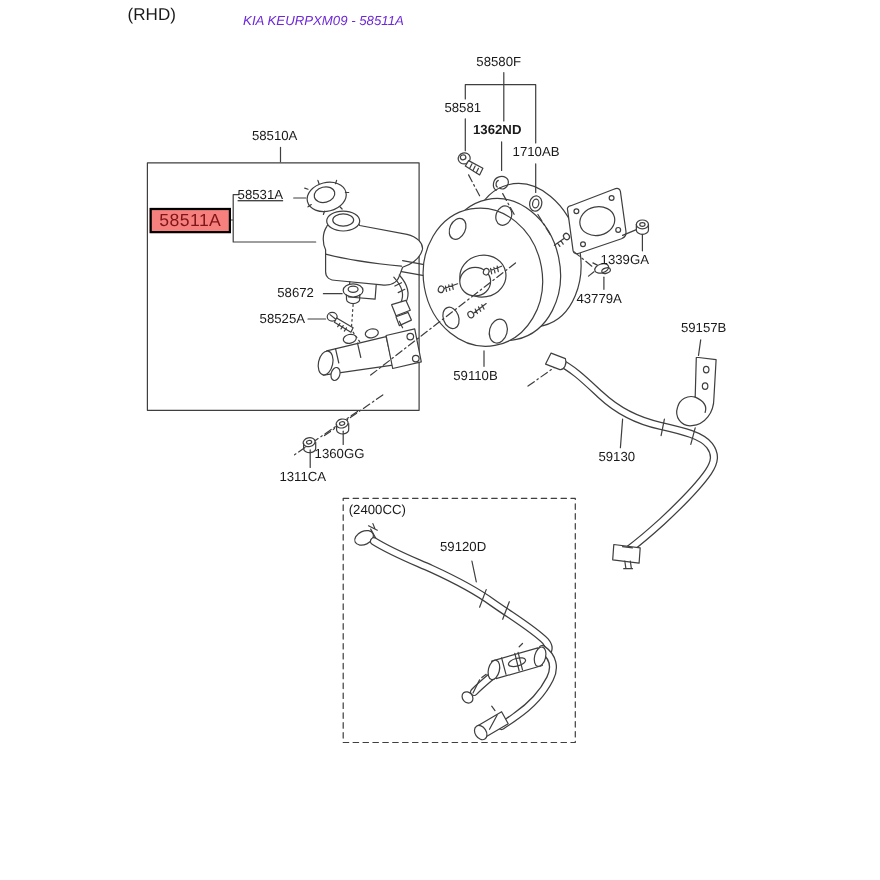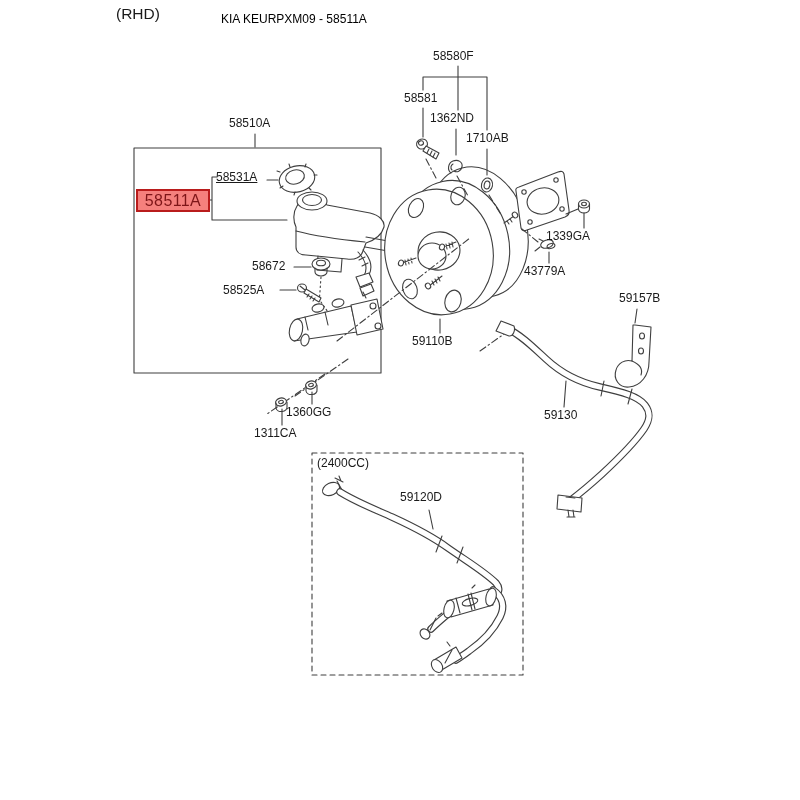--- a/index.html
+++ b/index.html
@@ -9,31 +9,31 @@
   .ln{fill:none;stroke:#3f3f3f;stroke-width:1.1;stroke-linecap:round;stroke-linejoin:round;}
   .wf{fill:#ffffff;stroke:#3f3f3f;stroke-width:1.1;stroke-linejoin:round;}
   .dd{stroke-dasharray:7 3 1.5 3;}
   .dt{stroke-dasharray:1.5 3;}
   .db{stroke-dasharray:5 4;}
   .tubeO{fill:none;stroke:#3f3f3f;stroke-width:7.5;stroke-linecap:round;}
   .tubeI{fill:none;stroke:#ffffff;stroke-width:5.2;stroke-linecap:round;}
   .lbl{position:absolute;font-size:12px;line-height:1.05;color:#1a1a1a;white-space:nowrap;}
   .hdr{position:absolute;color:#1a1a1a;white-space:nowrap;}
   #hdrRhd{left:116px;top:5px;font-size:15.5px;}
-  #hdrTitle{left:221px;top:12px;font-size:12px;color:#000000;}
+  #hdrTitle{left:221px;top:12px;font-size:12px;color:#6d28d9;font-style:italic;}
   #L58580F{left:433px;top:50px;}
   #L58581{left:404px;top:92px;}
-  #L1362ND{left:430px;top:112px;}
+  #L1362ND{left:430px;top:112px;font-weight:bold;}
   #L1710AB{left:466px;top:132px;}
   #L58510A{left:229px;top:117px;}
   #L58531A{left:216px;top:171px;text-decoration:underline;}
   #L58511A{left:136px;top:189px;width:70px;height:19px;line-height:19px;text-align:center;
-           background:#f5807d;border:2px solid #b91c1c;color:#7e1518;font-size:16px;letter-spacing:.4px;}
+           background:#f5807d;border:2px solid #000000;color:#7e1518;font-size:16px;letter-spacing:.4px;}
   #L58672{left:252px;top:260px;}
-  #L58525A{left:223px;top:284px;text-align:center;}
+  #L58525A{left:236px;top:284px;text-align:center;}
   #L59110B{left:412px;top:335px;}
   #L1339GA{left:546px;top:230px;}
   #L43779A{left:524px;top:265px;}
   #L59157B{left:619px;top:292px;}
   #L59130{left:544px;top:409px;}
   #L1360GG{left:286px;top:406px;}
   #L1311CA{left:254px;top:427px;text-align:right;}
   #L2400CC{left:317px;top:457px;}
   #L59120D{left:400px;top:491px;}
 </style>

